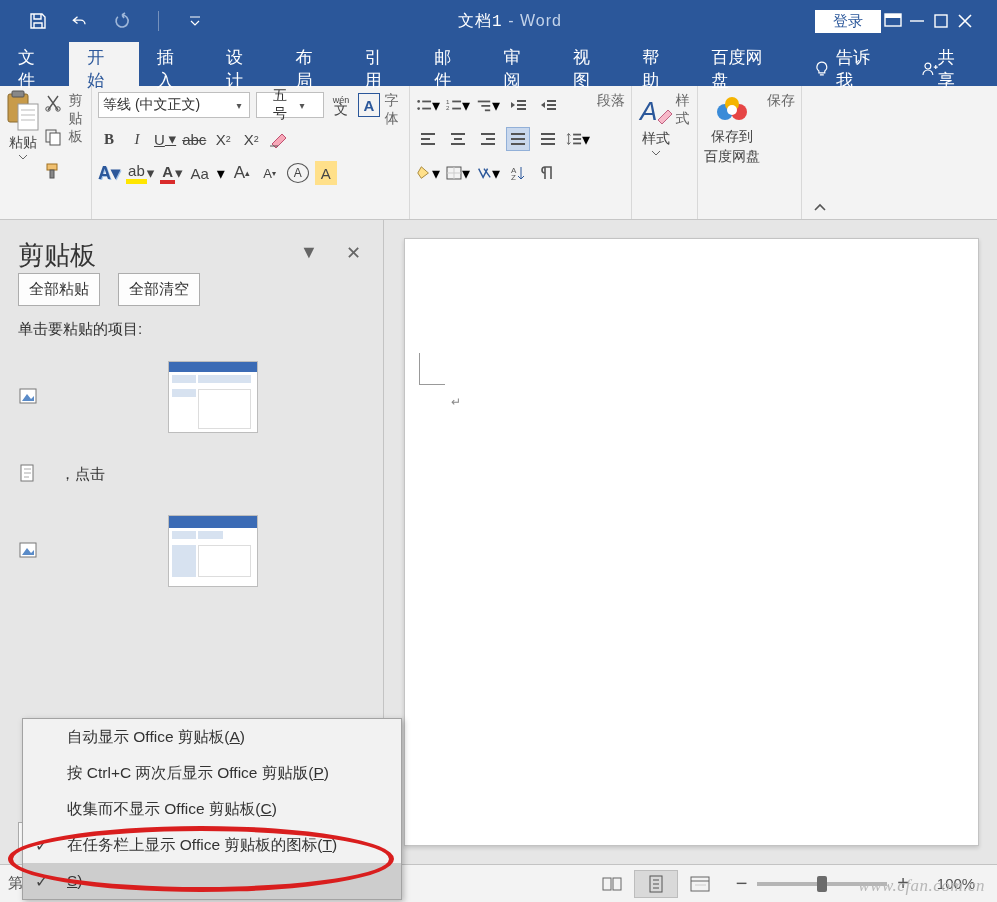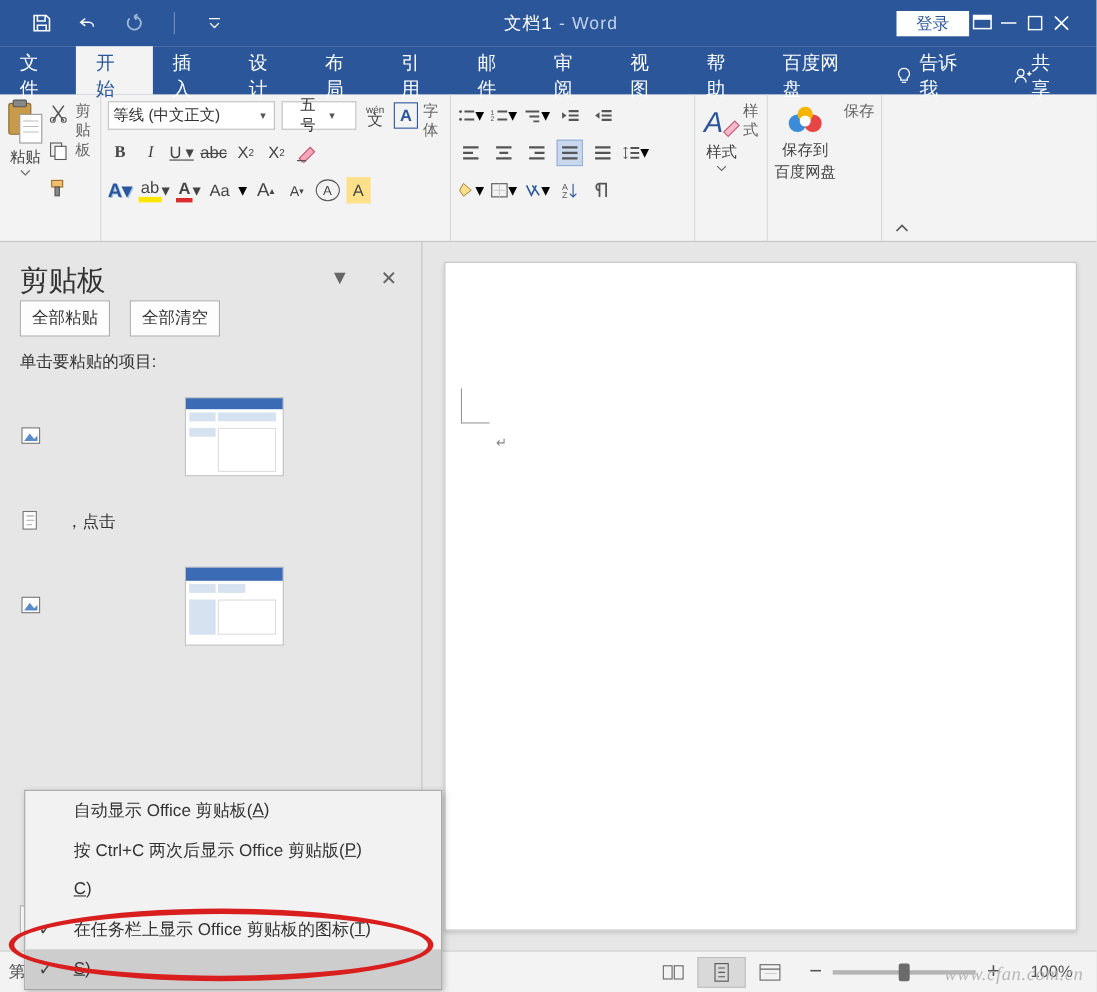--- a/index.html
+++ b/index.html
@@ -380,20 +380,21 @@
               <path d="M11 2v12 M8 11l3 3 3-3" fill="none" stroke="#2b579a"></path>
             </svg>
           </span>
         <span class="pbtn">
             <svg width="14" height="16" viewBox="0 0 14 16">
               <path d="M4 14V2h6v12 M4 2a3 3 0 0 0 0 6" fill="none" stroke="#555" stroke-width="1.6"></path>
             </svg>
           </span>
       </div>
     </div>
+    <div class="group-label">段落</div>
   </div>
 
   <div class="group g-v">
     <div class="vbody">
       <svg width="36" height="34" viewBox="0 0 36 34">
           <text x="2" y="26" font-size="26" font-style="italic" font-family="Georgia" fill="#2b579a">A</text>
           <path d="M20 26 30 16l4 4-10 10z" fill="#f7b8c8" stroke="#c06080"></path>
         </svg>
       <span>样式</span>
       <svg width="10" height="6" viewBox="0 0 10 6">
@@ -546,20 +547,21 @@
     <span>自动显示 Office 剪贴板(</span>
       <span class="ul">A</span>
       <span>)</span>
   </div>
   <div class="mi">
     <span>按 Ctrl+C 两次后显示 Office 剪贴版(</span>
       <span class="ul">P</span>
       <span>)</span>
   </div>
   <div class="mi">
+    <span>收集而不显示 Office 剪贴板(</span>
       <span class="ul">C</span>
       <span>)</span>
   </div>
   <div class="mi">
     <span class="chk">✓</span>
     <span>在任务栏上显示 Office 剪贴板的图标(</span>
       <span class="ul">T</span>
       <span>)</span>
   </div>
   <div class="mi hover">

